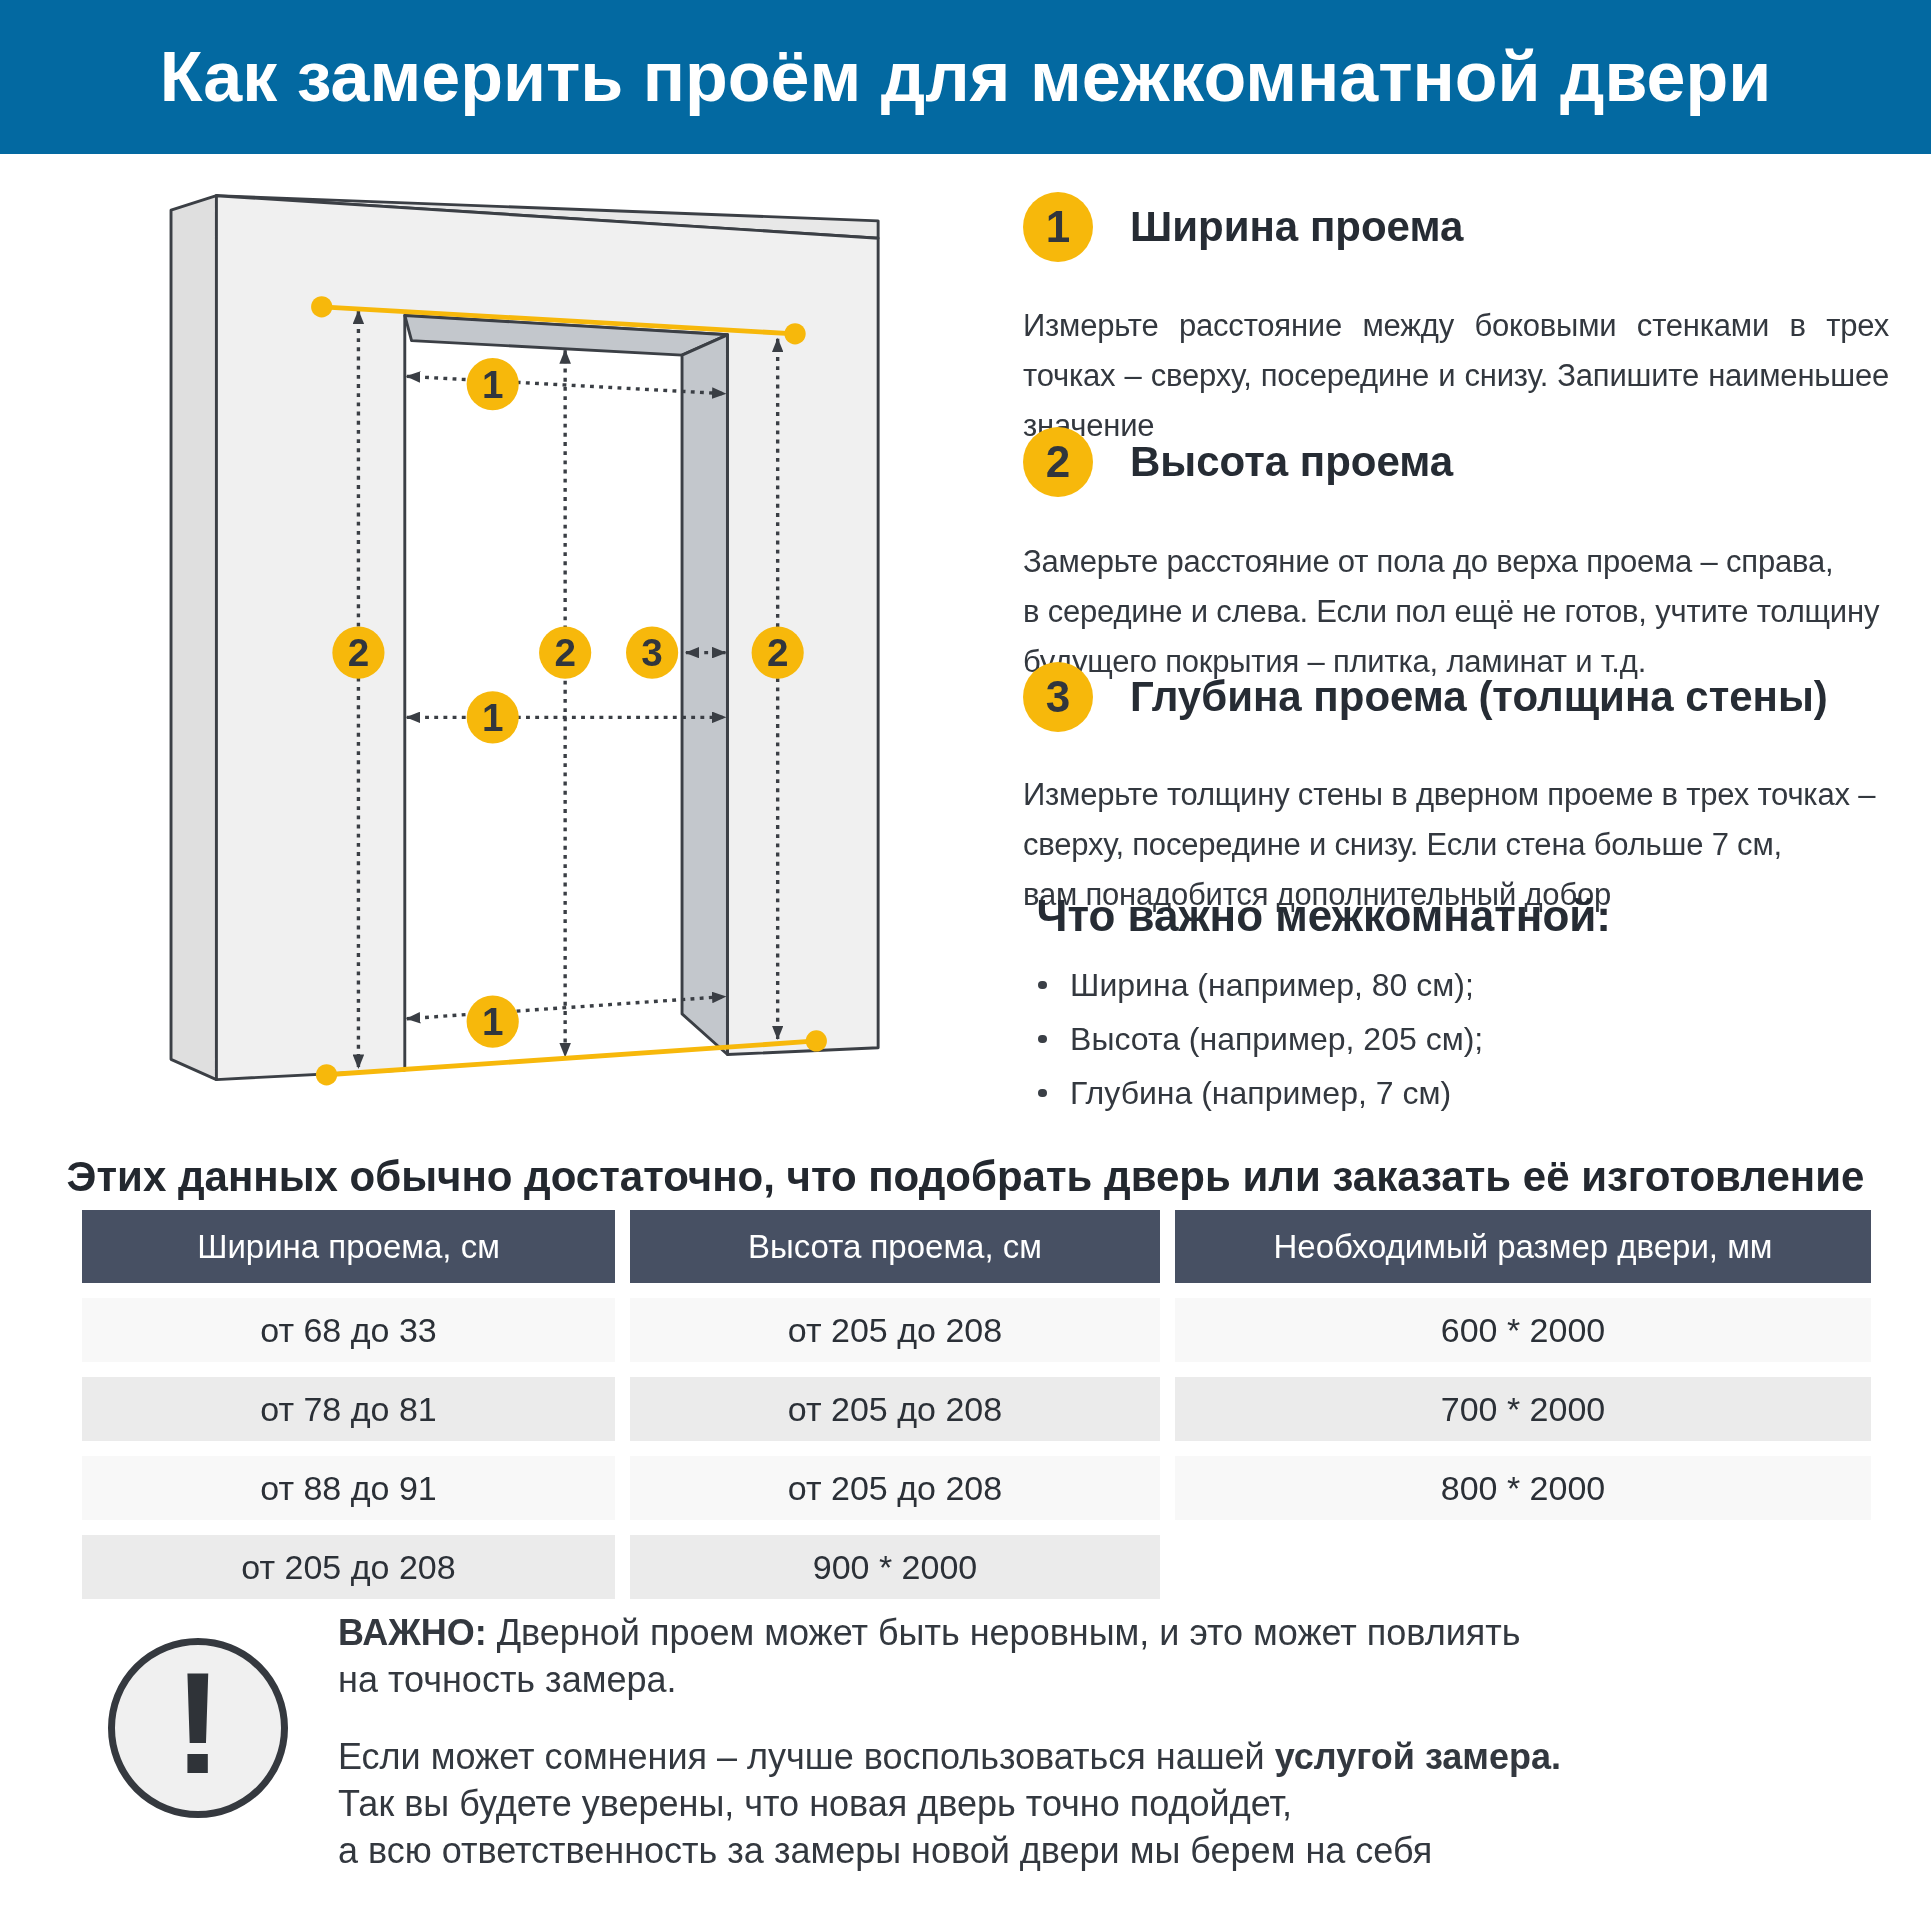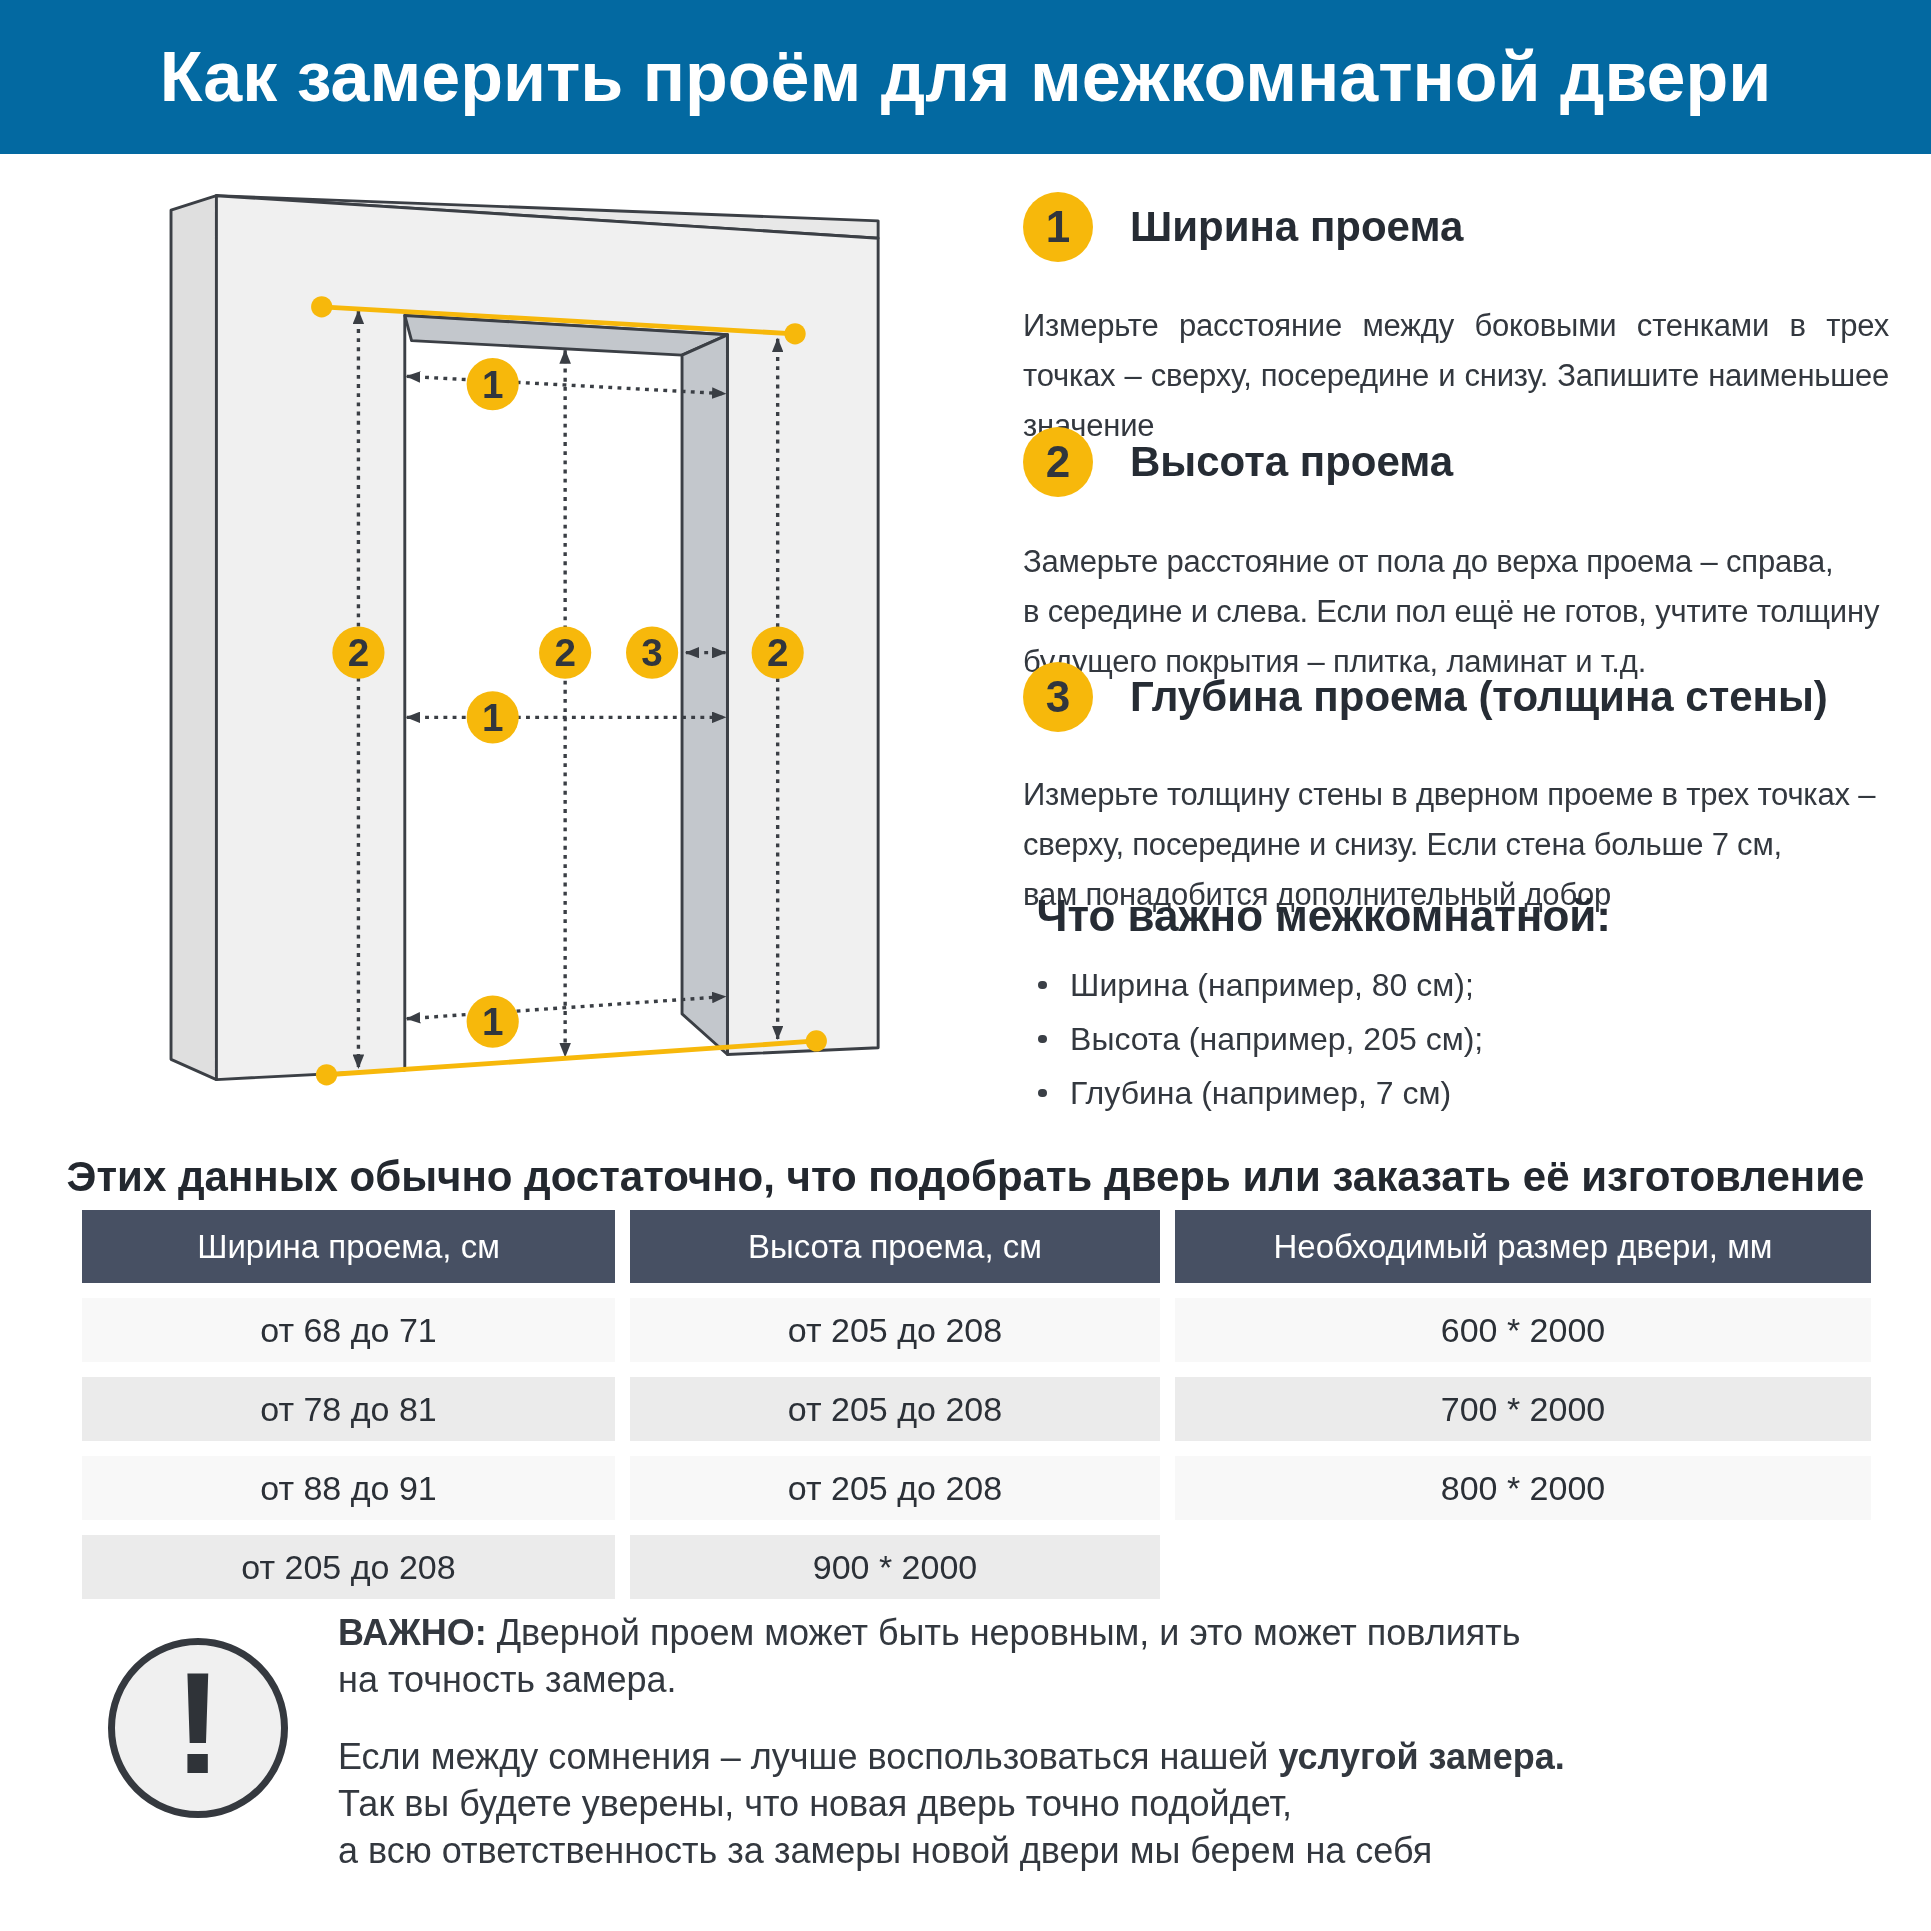--- a/index.html
+++ b/index.html
@@ -159,21 +159,21 @@
     </div>
   </section>
 
   <h2 class="subtitle">Этих данных обычно достаточно, что подобрать дверь или заказать её изготовление</h2>
 
   <div class="spec-table">
     <div class="th">Ширина проема, см</div>
     <div class="th">Высота проема, см</div>
     <div class="th">Необходимый размер двери, мм</div>
 
-    <div class="td r-light">от 68 до 71</div>
+    <div class="td r-light">от 68 до 33</div>
     <div class="td r-light">от 205 до 208</div>
     <div class="td r-light">600 * 2000</div>
 
     <div class="td r-alt">от 78 до 81</div>
     <div class="td r-alt">от 205 до 208</div>
     <div class="td r-alt">700 * 2000</div>
 
     <div class="td r-light">от 88 до 91</div>
     <div class="td r-light">от 205 до 208</div>
     <div class="td r-light">800 * 2000</div>
@@ -181,19 +181,19 @@
     <div class="td r-alt">от 205 до 208</div>
     <div class="td r-alt">900 * 2000</div>
   </div>
 
   <div class="warn-icon">
     <span>!</span>
   </div>
   <div class="warn-text">
     <p><b>ВАЖНО:</b><span> Дверной проем может быть неровным, и это может повлиять
 на точность замера.</span></p>
-    <p class="second"><span>Если между сомнения – лучше воспользоваться нашей </span><b>услугой замера.</b><span>
+    <p class="second"><span>Если может сомнения – лучше воспользоваться нашей </span><b>услугой замера.</b><span>
 Так вы будете уверены, что новая дверь точно подойдет,
 а всю ответственность за замеры новой двери мы берем на себя</span></p>
   </div>
 
 </div>
 
 
 </body></html>

